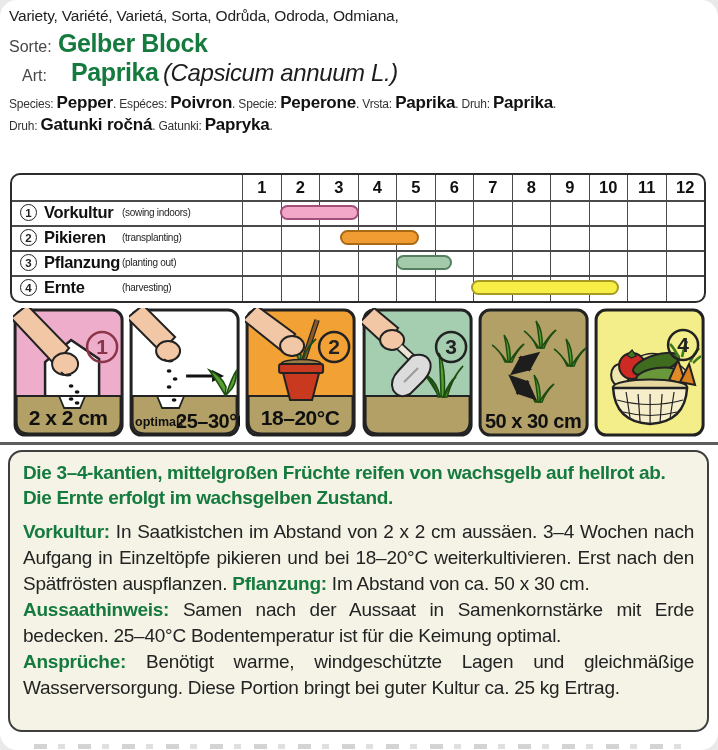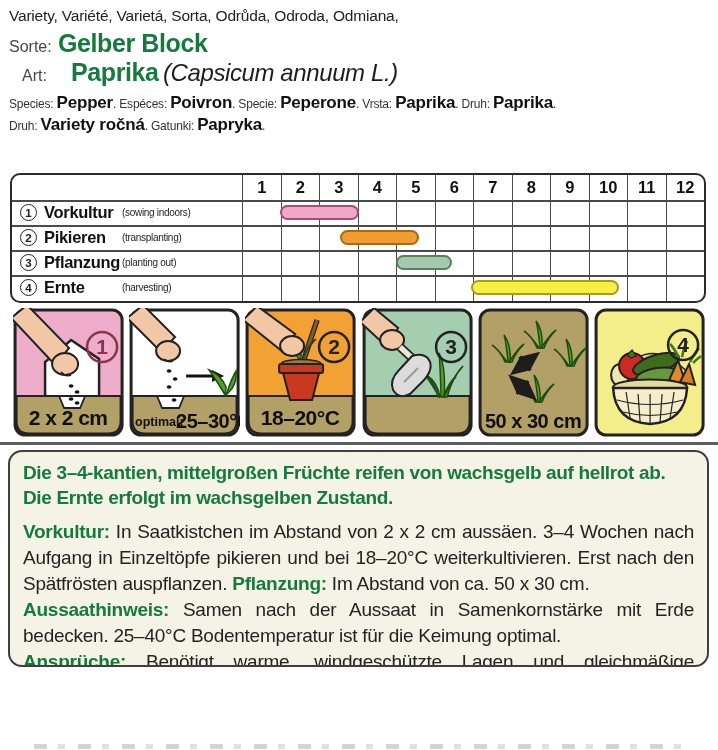--- a/index.html
+++ b/index.html
@@ -5,21 +5,21 @@
 <style>
   :root{
     --green:#157a3e;
     --ink:#1d1d1d;
     --gray:#474747;
     --soil:#b2a066;
     --line:#4a4a4a;
   }
   *{margin:0;padding:0;box-sizing:border-box;}
   body{background:#e9e9e9;font-family:"Liberation Sans","DejaVu Sans",sans-serif;}
-  .sheet{position:relative;width:718px;height:750px;background:#ffffff;overflow:hidden;margin:0 auto;}
+  .sheet{position:relative;width:718px;height:750px;background:#ffffff;overflow:hidden;margin:0 auto;border-radius:17px;}
 
   
   .variety-line{position:absolute;left:9px;top:7px;font-size:15.5px;color:#222;letter-spacing:-0.2px;white-space:nowrap;}
   .name-row{position:absolute;left:9px;white-space:nowrap;}
   .name-row .lbl{display:inline-block;width:49px;font-size:16px;color:var(--gray);}
   .name-row .big{font-size:25px;font-weight:bold;color:var(--green);letter-spacing:-0.4px;}
   .name-row .latin{font-size:24px;font-style:italic;color:var(--ink);letter-spacing:-0.4px;}
   .sorte-row{top:29px;}
   .art-row{top:58px;margin-left:13px;}
   .species-line{position:absolute;left:9px;white-space:nowrap;letter-spacing:-0.2px;}
@@ -41,21 +41,21 @@
   .row-eng{position:absolute;left:110px;font-size:10px;color:#1e1e1e;letter-spacing:-0.3px;}
   .cal-bar{position:absolute;height:15px;border:2px solid;border-radius:9px;}
 
   
   .picto-strip{position:absolute;left:0;right:0;top:308px;height:129px;display:flex;gap:5px;padding:0 13px;}
   .panel{flex:1;height:129px;}
   .panel svg{display:block;width:100%;height:100%;}
   .divider{position:absolute;left:0;right:0;top:442px;height:2.5px;background:#5d5d5d;}
 
   
-  .info-box{position:absolute;left:8px;top:450px;width:701px;height:217px;border:2.5px solid #3f3f3f;border-radius:14px;background:#f4f3e6;padding:8px 13px 0 13px;overflow:hidden;}
+  .info-box{position:absolute;left:8px;top:450px;width:701px;height:282px;border:2.5px solid #3f3f3f;border-radius:14px;background:#f4f3e6;padding:8px 13px 0 13px;overflow:hidden;}
   .headline{font-size:19px;line-height:25px;font-weight:bold;color:var(--green);letter-spacing:-0.35px;white-space:nowrap;}
   .headline-block{margin-bottom:9px;}
   .info-para{font-size:19px;line-height:26px;color:#232323;text-align:justify;letter-spacing:-0.25px;}
   .seg-green{font-weight:bold;color:var(--green);}
   .seg-plain{}
 
   .bottom-remnant{position:absolute;left:34px;right:34px;bottom:1px;height:5px;
     background:repeating-linear-gradient(90deg,rgba(130,130,130,.35) 0 13px,transparent 13px 24px,rgba(130,130,130,.25) 24px 31px,transparent 31px 44px);}
 </style>
 </head>
@@ -68,21 +68,21 @@
   <div class="name-row sorte-row">
     <span class="lbl">Sorte:</span><span class="big">Gelber Block</span>
   </div>
 
   <div class="name-row art-row">
     <span class="lbl">Art:</span><span class="big">Paprika</span>
     <span class="latin">(Capsicum annuum L.)</span>
   </div>
 
   <div class="species-line species-1"><span class="seg-label">Species: </span><span class="seg-value">Pepper</span><span class="seg-label">. </span><span class="seg-label">Espéces: </span><span class="seg-value">Poivron</span><span class="seg-label">. </span><span class="seg-label">Specie: </span><span class="seg-value">Peperone</span><span class="seg-label">. </span><span class="seg-label">Vrsta: </span><span class="seg-value">Paprika</span><span class="seg-label">. </span><span class="seg-label">Druh: </span><span class="seg-value">Paprika</span><span class="seg-label">.</span></div>
-  <div class="species-line species-2"><span class="seg-label">Druh: </span><span class="seg-value">Variety ročná</span><span class="seg-label">. </span><span class="seg-label">Gatunki: </span><span class="seg-value">Papryka</span><span class="seg-label">.</span></div>
+  <div class="species-line species-2"><span class="seg-label">Druh: </span><span class="seg-value">Gatunki ročná</span><span class="seg-label">. </span><span class="seg-label">Gatunki: </span><span class="seg-value">Papryka</span><span class="seg-label">.</span></div>
 
   <div class="cal">
     <div class="cal-inner">
       <div class="cal-months" id="cal-months" style="position: absolute;">
           <div class="mcol">
             <div class="mnum">1</div>
           </div>
           <div class="mcol">
             <div class="mnum">2</div>
           </div>

